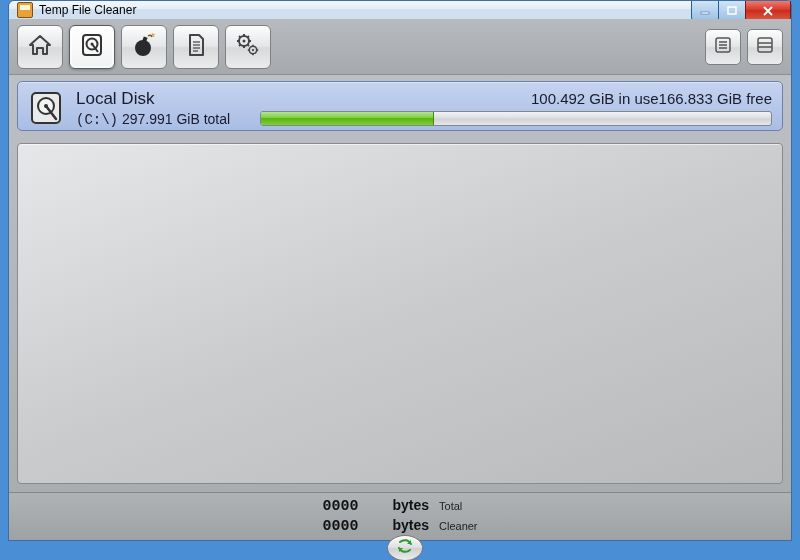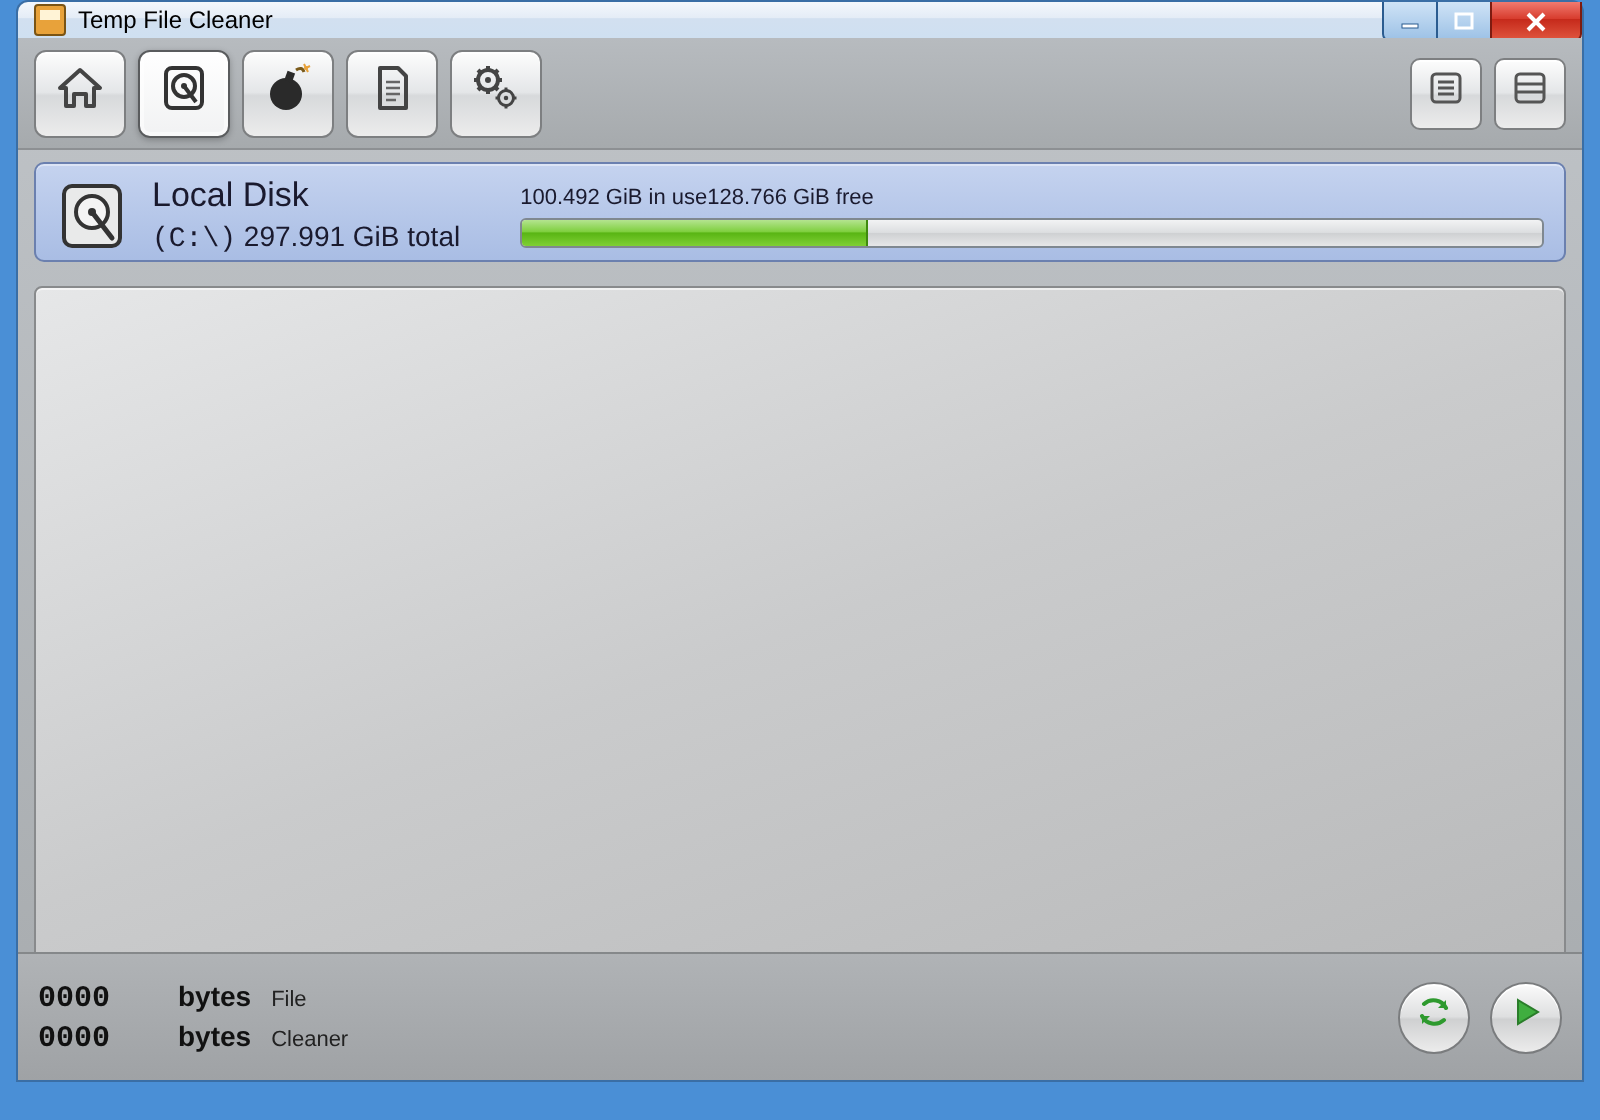--- a/index.html
+++ b/index.html
@@ -73,21 +73,21 @@
     padding:6px 10px 2px 8px;
     display:flex; align-items:center; gap:10px;
     box-shadow: 0 1px 0 rgba(255,255,255,0.4) inset;
   }
   .diskicon { width:40px; height:40px; flex-shrink:0; }
   .diskinfo { display:flex; flex-direction:column; }
   .diskinfo .name { font-size:17px; color:#1a1a2e; font-weight:400;}
   .diskinfo .sub { font-size:14px; color:#1a1a2e; margin-top:2px;}
   .diskinfo .sub .mono{font-family: "Consolas","Courier New",monospace;}
   .diskusage { flex:1; display:flex; flex-direction:column; align-items:stretch; padding-left:20px;}
-  .diskusage .labels { display:flex; justify-content:flex-start; font-size:11px; color:#1a1a2e; margin-bottom:4px;}
+  .diskusage .labels { display:flex; justify-content:flex-end; font-size:15px; color:#1a1a2e; margin-bottom:4px;}
   .progress {
     height:15px; border:1px solid #7f8890; border-radius:3px; overflow:hidden;
     background: linear-gradient(to bottom,#f2f3f4,#dcdee0 48%,#cfd1d3 52%,#e6e7e8);
     position:relative;
   }
   .progress .fill {
     height:100%;
     background: linear-gradient(to bottom,#b4e48f 0%,#7fcf3f 45%,#59b514 50%,#7fd034 100%);
     border-right:1px solid #3f8a0e;
   }
@@ -97,25 +97,26 @@
     position:absolute; left:8px; right:8px; top:124px; bottom:56px;
     border:1px solid #888a8c;
     border-radius:4px;
     background: linear-gradient(160deg,#e6e7e8 0%,#cacbcc 50%,#b8b9ba 100%);
     box-shadow: inset 0 1px 0 rgba(255,255,255,0.6);
   }
 
   
   .statusbar {
     position:absolute; left:0; right:0; bottom:0;
-    height:64px;
+    height:48px;
     background: linear-gradient(to bottom,#b0b3b6,#9fa2a5);
     border-top:1px solid #85888a;
     display:flex; align-items:center;
     padding: 4px 10px;
+    flex-direction: column;
   }
   .counters { display:flex; flex-direction:column; gap:2px; }
   .counters .row { display:flex; align-items:baseline; gap:10px;}
   .counters .num { font-family:"Consolas","Courier New",monospace; font-size:15px; font-weight:bold; color:#111; width:46px;}
   .counters .unit { font-weight:bold; font-size:14px; color:#111;margin-left:14px;}
   .counters .lbl { font-size:11px; color:#222;}
   .statusbar .spacer{flex:1;}
   .roundbtn {
     width:36px; height:36px; border-radius:50%;
     border:1px solid #7a7c7e;
@@ -253,36 +254,36 @@
       <div class="diskinfo">
         <span class="name">Local Disk</span>
         <span class="sub">
           <span class="mono">(C:\)</span>
           <span>297.991 GiB total</span>
         </span>
       </div>
       <div class="diskusage">
         <div class="labels">
           <span>100.492 GiB in use</span>
-          <span>128.766 GiB free</span>
+          <span>166.833 GiB free</span>
         </div>
         <div class="progress">
           <div class="fill" style="width:34%"></div>
         </div>
       </div>
     </div>
 
     <div class="mainarea"></div>
 
     <div class="statusbar">
       <div class="counters">
         <div class="row">
           <span class="num">0000</span>
           <span class="unit">bytes</span>
-          <span class="lbl">File</span>
+          <span class="lbl">Total</span>
         </div>
         <div class="row">
           <span class="num">0000</span>
           <span class="unit">bytes</span>
           <span class="lbl">Cleaner</span>
         </div>
       </div>
       <div class="spacer"></div>
       <div class="roundbtn">
         <span>

